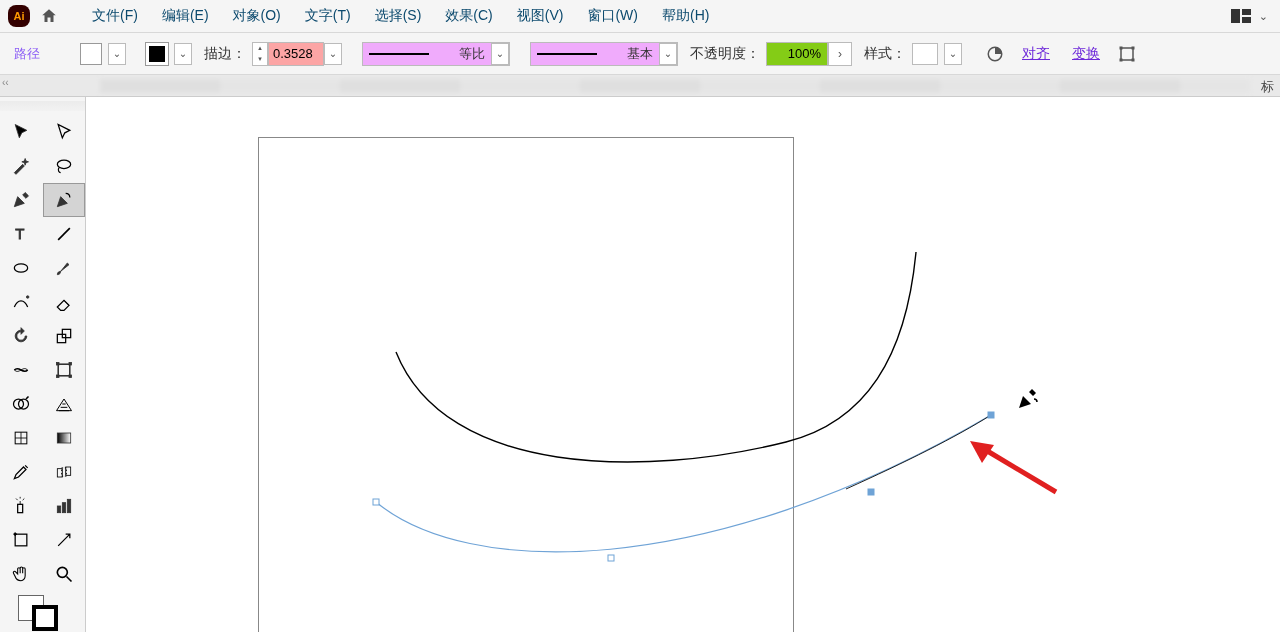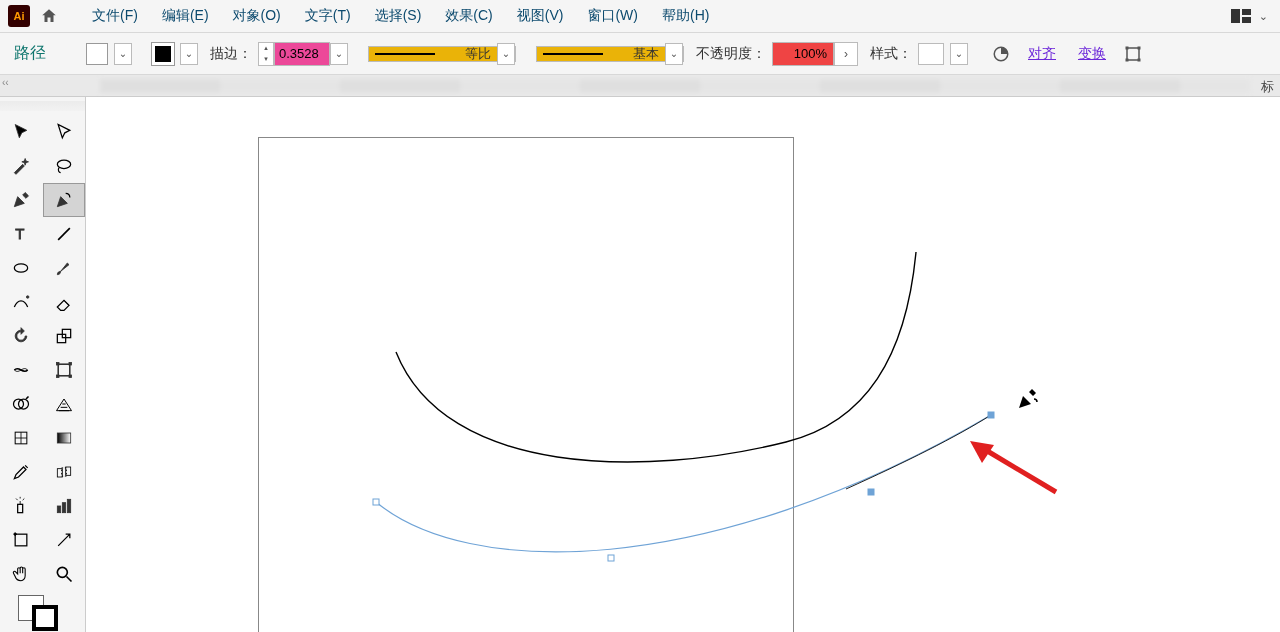--- a/index.html
+++ b/index.html
@@ -1,46 +1,46 @@
 <!DOCTYPE html>
 <html><head>
 <meta charset="utf-8">
 <style>
   * { box-sizing: border-box; margin: 0; padding: 0; font-family: "Microsoft YaHei", Arial, sans-serif; }
   body { width: 1280px; height: 632px; background: #f0f0f0; overflow: hidden; font-size: 13px; color: #333; }
 
   
   .menu-bar { height: 33px; background: #f5f5f5; display: flex; align-items: center; padding: 0 8px; border-bottom: 1px solid #d8d8d8; }
-  .ai-logo { width: 22px; height: 22px; background: #330000; color: #ff9a00; font-weight: bold; font-size: 11px; display: flex; align-items: center; justify-content: center; border-radius: 3px; margin-right: 6px; }
+  .ai-logo { width: 22px; height: 22px; background: #330000; color: #ff9a00; font-weight: bold; font-size: 11px; display: flex; align-items: center; justify-content: center; border-radius: 8px; margin-right: 6px; }
   .home-icon { width: 26px; height: 26px; display: flex; align-items: center; justify-content: center; margin-right: 18px; cursor: pointer; }
   .home-icon svg { width: 18px; height: 18px; fill: #555; }
   .menu-item { padding: 4px 12px; cursor: pointer; font-size: 14px; color: #0c4a6e; }
   .menu-spacer { flex: 1; }
   .arrange-icon { width: 24px; height: 18px; display: flex; align-items: center; justify-content: center; margin-right: 2px; }
   .arrange-icon svg { fill: #333; }
   .chev { font-size: 11px; color: #555; padding: 0 4px; }
 
   
   .control-bar { height: 42px; background: #f5f5f5; display: flex; align-items: center; padding: 0 10px; border-bottom: 1px solid #d8d8d8; gap: 6px; font-size: 13px; }
-  .label-l { font-size: 16px; color: #0f766e; margin-right: 34px; margin-left: 4px; }
+  .label-l { font-size: 13px; color: #8b5cf6; margin-right: 34px; margin-left: 4px; }
   .swatch { width: 22px; height: 22px; border: 1px solid #999; display: inline-block; }
   .swatch.white { background: #fff; }
   .swatch.black { background: #000; border: 3px solid #fff; outline: 1px solid #999; width:22px; height:22px; }
   .dd { width: 18px; height: 22px; border: 1px solid #bbb; background: #fff; display: flex; align-items: center; justify-content: center; cursor: pointer; font-size: 10px; color: #555; }
   .ctl-label { font-size: 14px; color: #333; margin-left: 6px; }
   .stroke-field { display: flex; align-items: center; }
   .spinner { width: 16px; height: 24px; border: 1px solid #bbb; background: #fff; display: flex; flex-direction: column; }
   .spinner div { flex:1; display:flex; align-items:center; justify-content:center; font-size:7px; color:#555; }
-  .num-input { width: 56px; height: 24px; border: 1px solid #bbb; background: #ec4899; font-size: 13px; padding: 0 4px; text-align: left; }
-  .profile-box { display:flex; align-items:center; border:1px solid #bbb; background:#eab308; height:16px; }
+  .num-input { width: 56px; height: 24px; border: 1px solid #bbb; background: #fca5a5; font-size: 13px; padding: 0 4px; text-align: left; }
+  .profile-box { display:flex; align-items:center; border:1px solid #bbb; background:#f0abfc; height:24px; }
   .profile-line { width: 90px; height: 24px; display:flex; align-items:center; justify-content:flex-start; padding-left:6px; }
   .profile-line .ln { height:2px; background:#000; width:60px; }
   .profile-label { font-size:13px; padding:0 6px; }
   .opacity-field { display:flex; align-items:center; }
-  .opacity-input { width:62px; height:24px; border:1px solid #bbb; background:#ef4444; padding:0 6px; font-size:13px; text-align:right; }
+  .opacity-input { width:62px; height:24px; border:1px solid #bbb; background:#84cc16; padding:0 6px; font-size:13px; text-align:right; }
   .arrow-r { width:24px; height:24px; border:1px solid #bbb; background:#fff; display:flex; align-items:center; justify-content:center; font-size:12px; color:#555; cursor:pointer; }
   .style-swatch { width:26px; height:22px; border:1px solid #bbb; background:#fff; }
   .icon-btn { width:26px; height:26px; display:flex; align-items:center; justify-content:center; cursor:pointer; }
   .icon-btn svg { width:18px; height:18px; fill:#555; }
   .link-underline { text-decoration: underline; font-size:14px; color:#6d28d9; cursor:pointer; margin:0 8px; }
   .gap { width: 8px; }
 
   
   .doc-bar { position: relative; height: 22px; background: #e9e9e9; border-bottom: 1px solid #ccc; }
   .doc-bar .collapse { position:absolute; left:2px; top:2px; font-size:10px; color:#888; }

